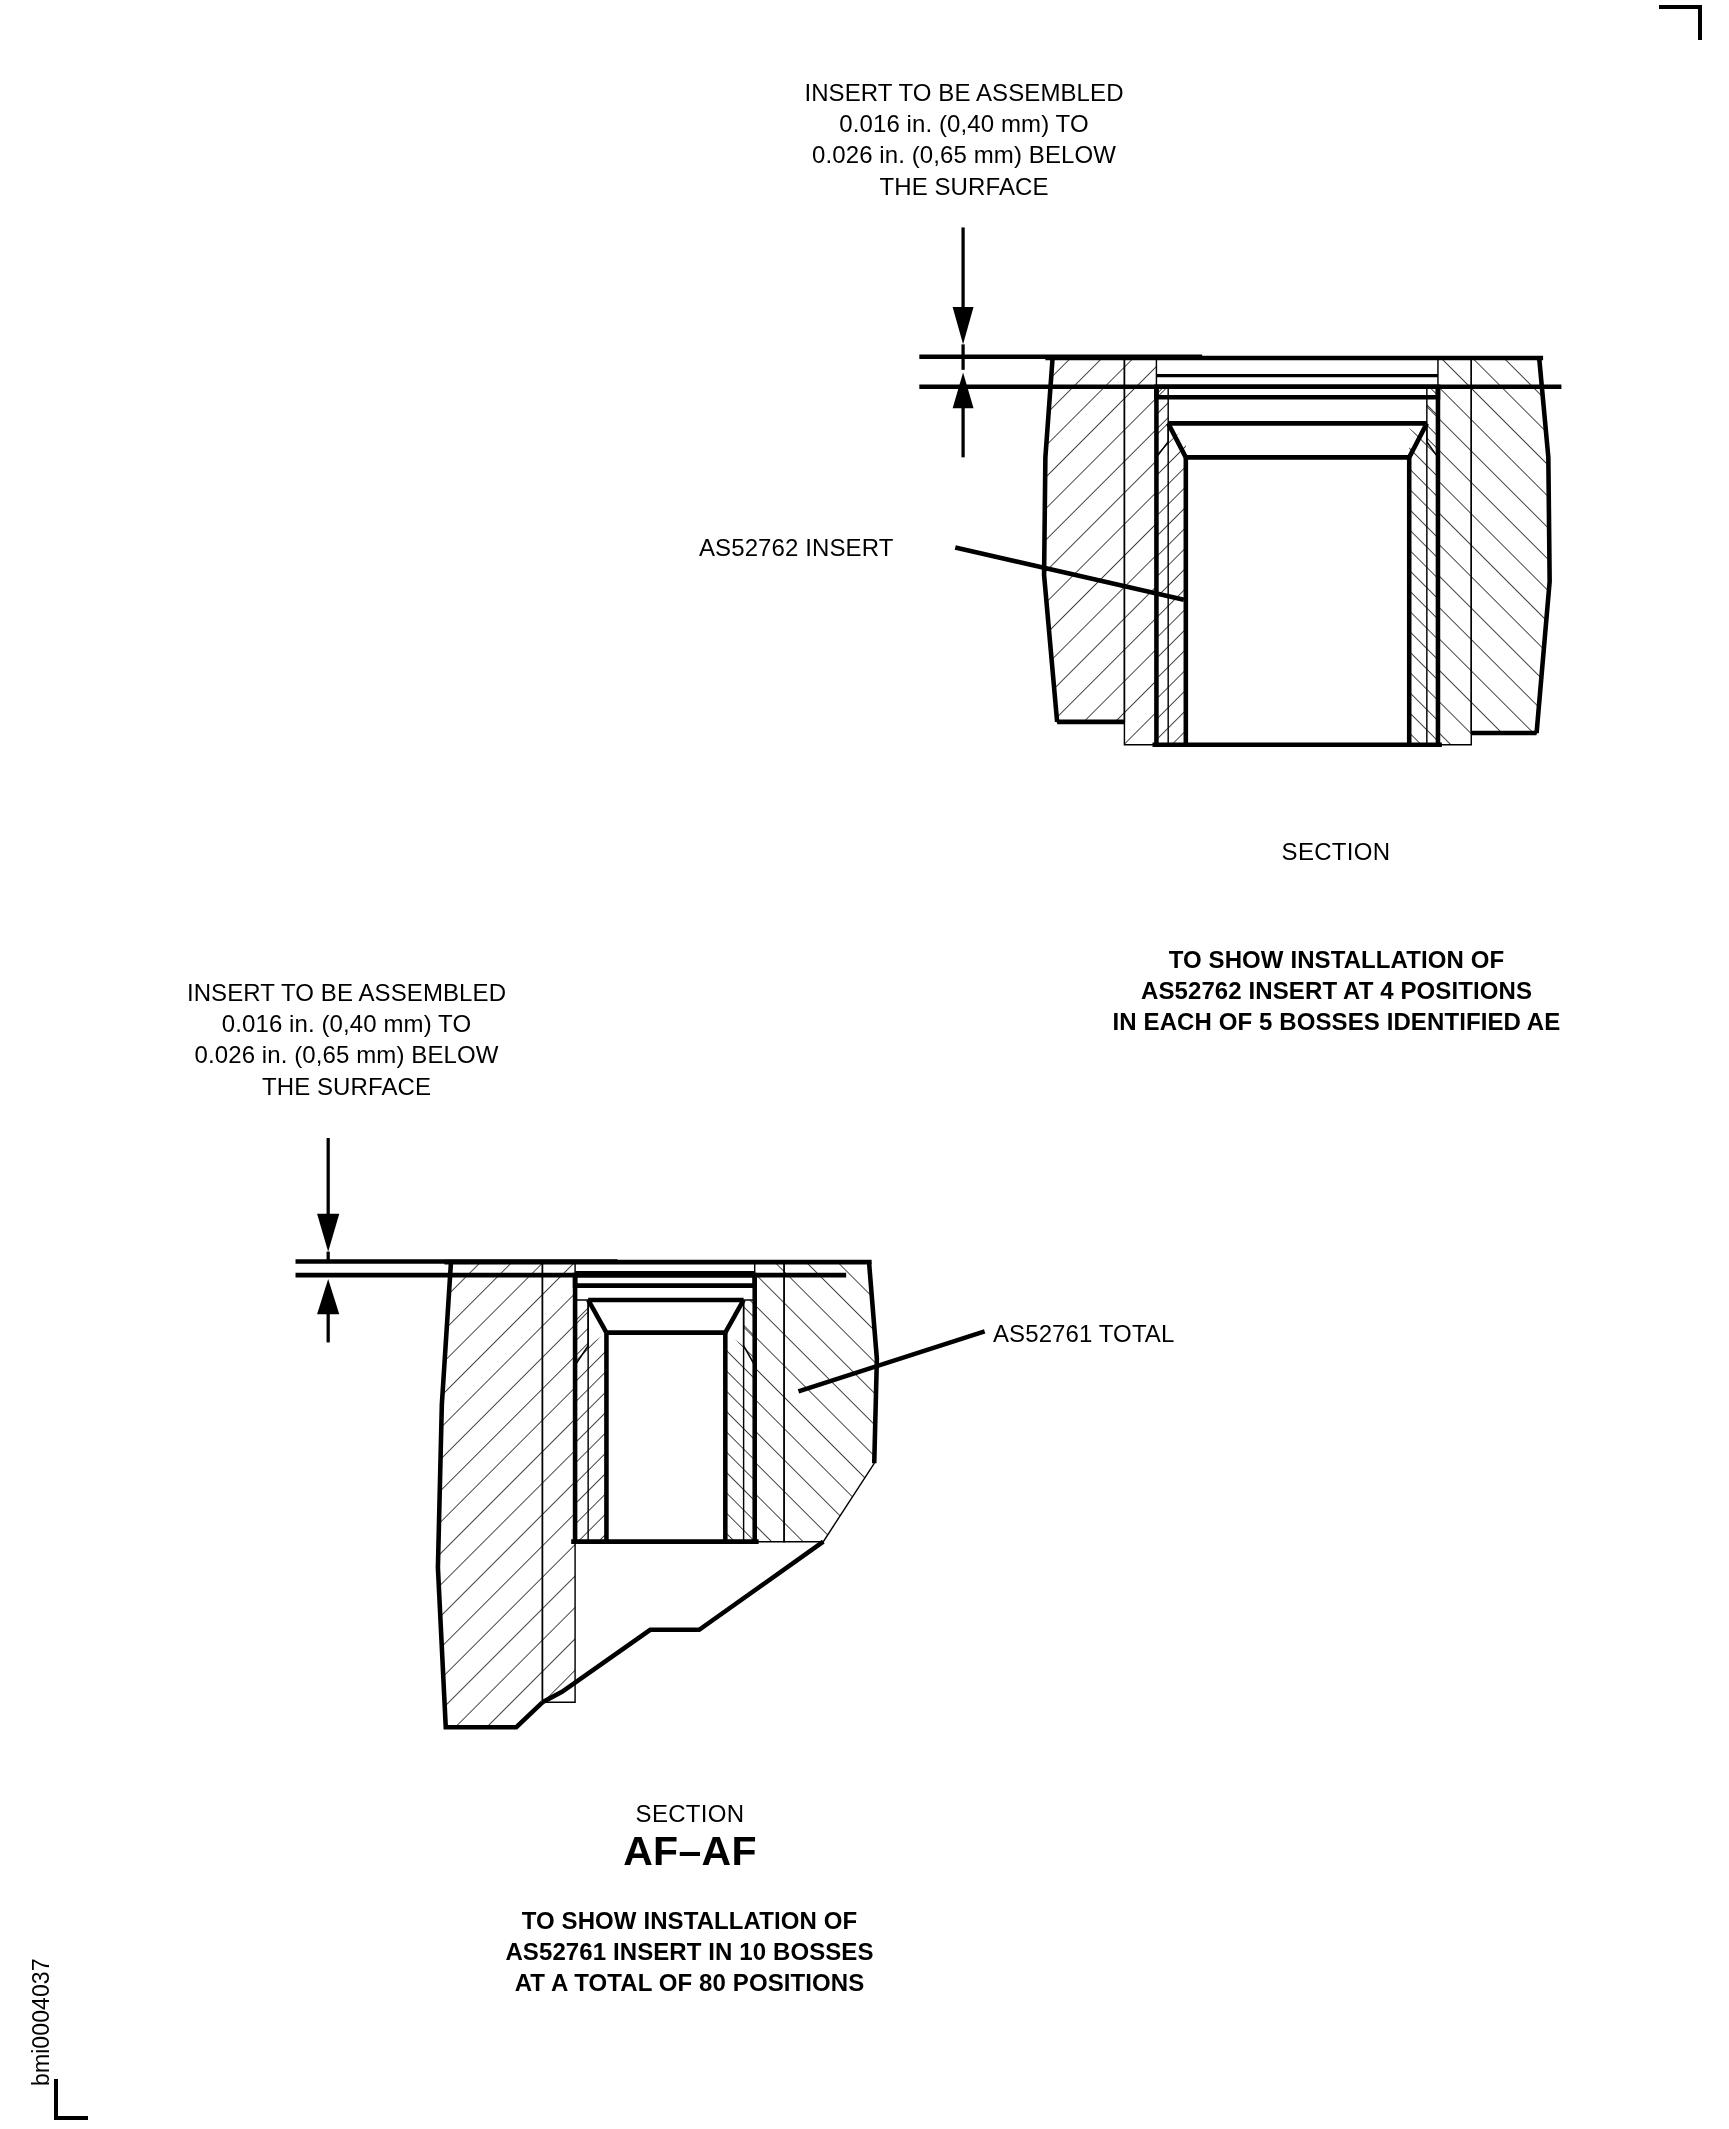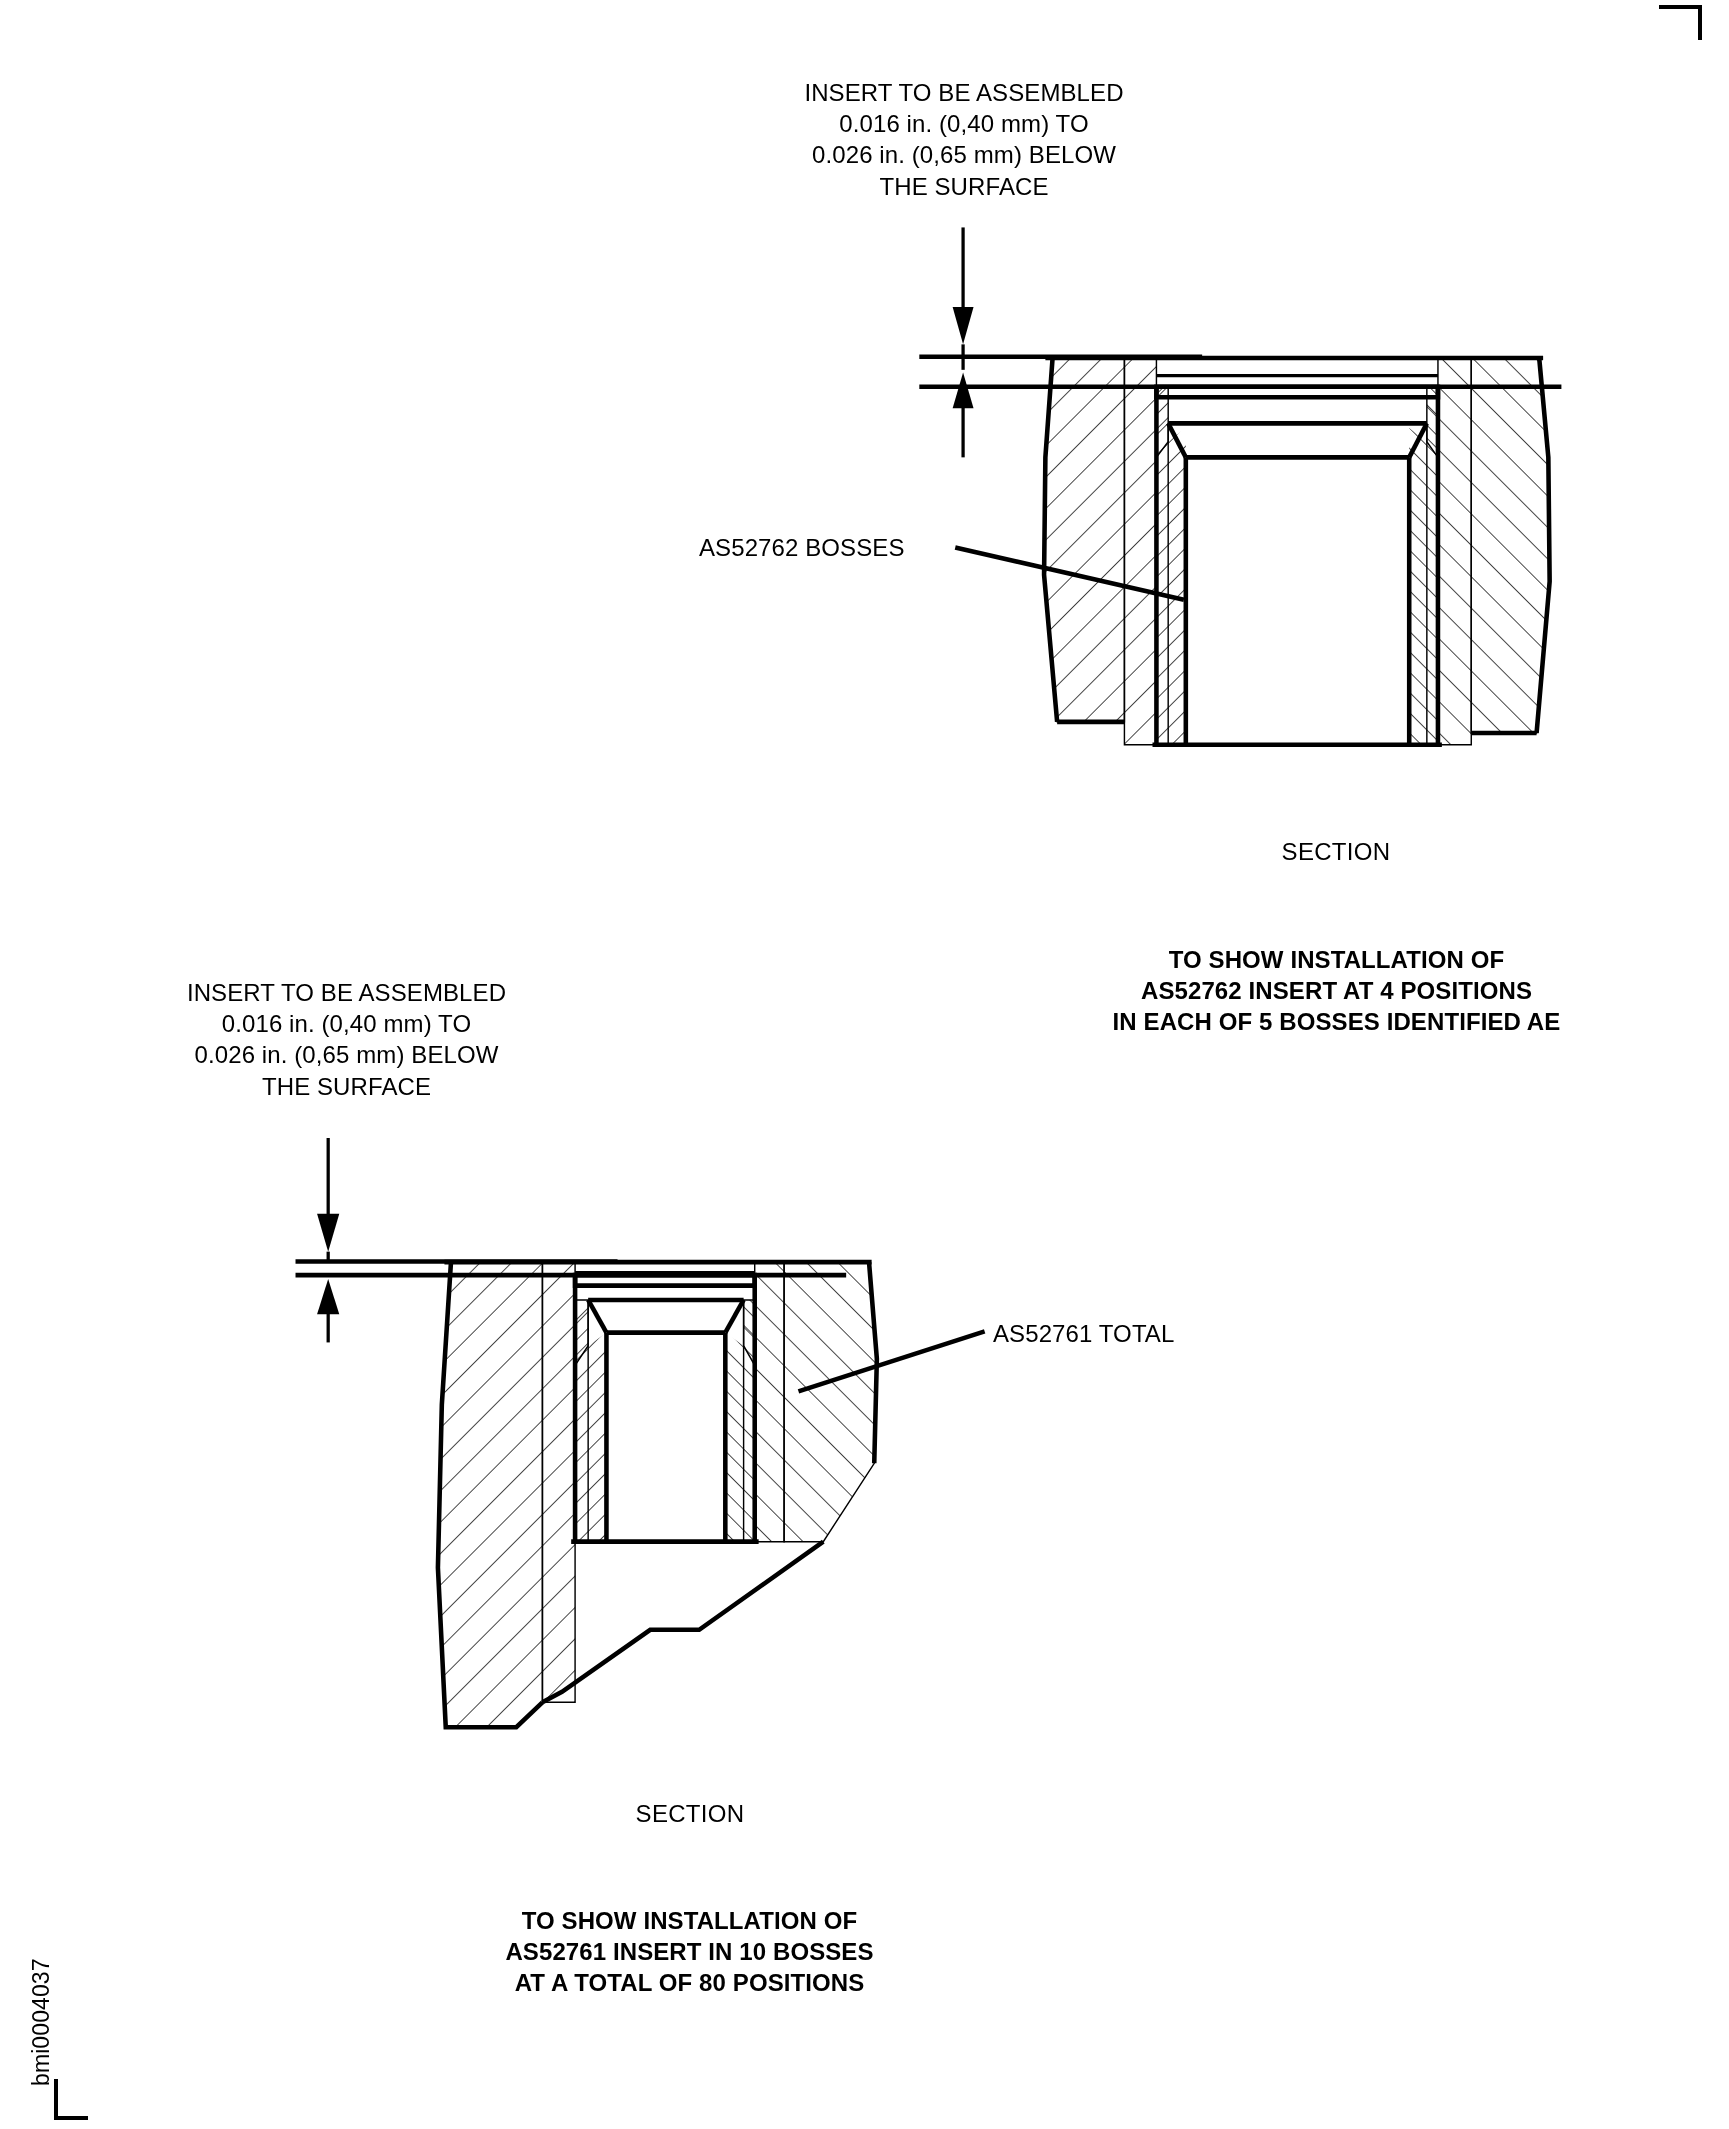--- a/index.html
+++ b/index.html
@@ -174,36 +174,37 @@
 
       <line x1="1437" y1="2038" x2="1152" y2="2130" class="ln heavy"></line>
     </g>
   </svg>
 
   <div class="txt t-note" style="left:663px;top:77px;width:510px;">INSERT TO BE ASSEMBLED
 0.016 in. (0,40 mm) TO
 0.026 in. (0,65 mm) BELOW
 THE SURFACE</div>
 
-  <div class="txt t-callout" style="left:653px;top:532px;">AS52762 BOSSES</div>
+  <div class="txt t-callout" style="left:653px;top:532px;">AS52762 INSERT</div>
 
   <div class="txt t-section-word" style="left:1045px;top:836px;width:490px;">SECTION</div>
 
   <div class="txt t-caption" style="left:1000px;top:944px;width:581px;">TO SHOW INSTALLATION OF
 AS52762 INSERT AT 4 POSITIONS
 IN EACH OF 5 BOSSES IDENTIFIED AE</div>
 
   <div class="txt t-note" style="left:52px;top:977px;width:497px;">INSERT TO BE ASSEMBLED
 0.016 in. (0,40 mm) TO
 0.026 in. (0,65 mm) BELOW
 THE SURFACE</div>
 
   <div class="txt t-callout" style="left:947px;top:1318px;">AS52761 TOTAL</div>
 
   <div class="txt t-section-word" style="left:399px;top:1798px;width:490px;">SECTION</div>
+  <div class="txt t-section-id" style="left:399px;top:1825px;width:490px;">AF–AF</div>
 
   <div class="txt t-caption" style="left:356px;top:1905px;width:575px;">TO SHOW INSTALLATION OF
 AS52761 INSERT IN 10 BOSSES
 AT A TOTAL OF 80 POSITIONS</div>
 
   <div class="corner-tr"></div>
   <div class="corner-bl"></div>
   <div class="fig-id">bmi0004037</div>
 
 </div>

